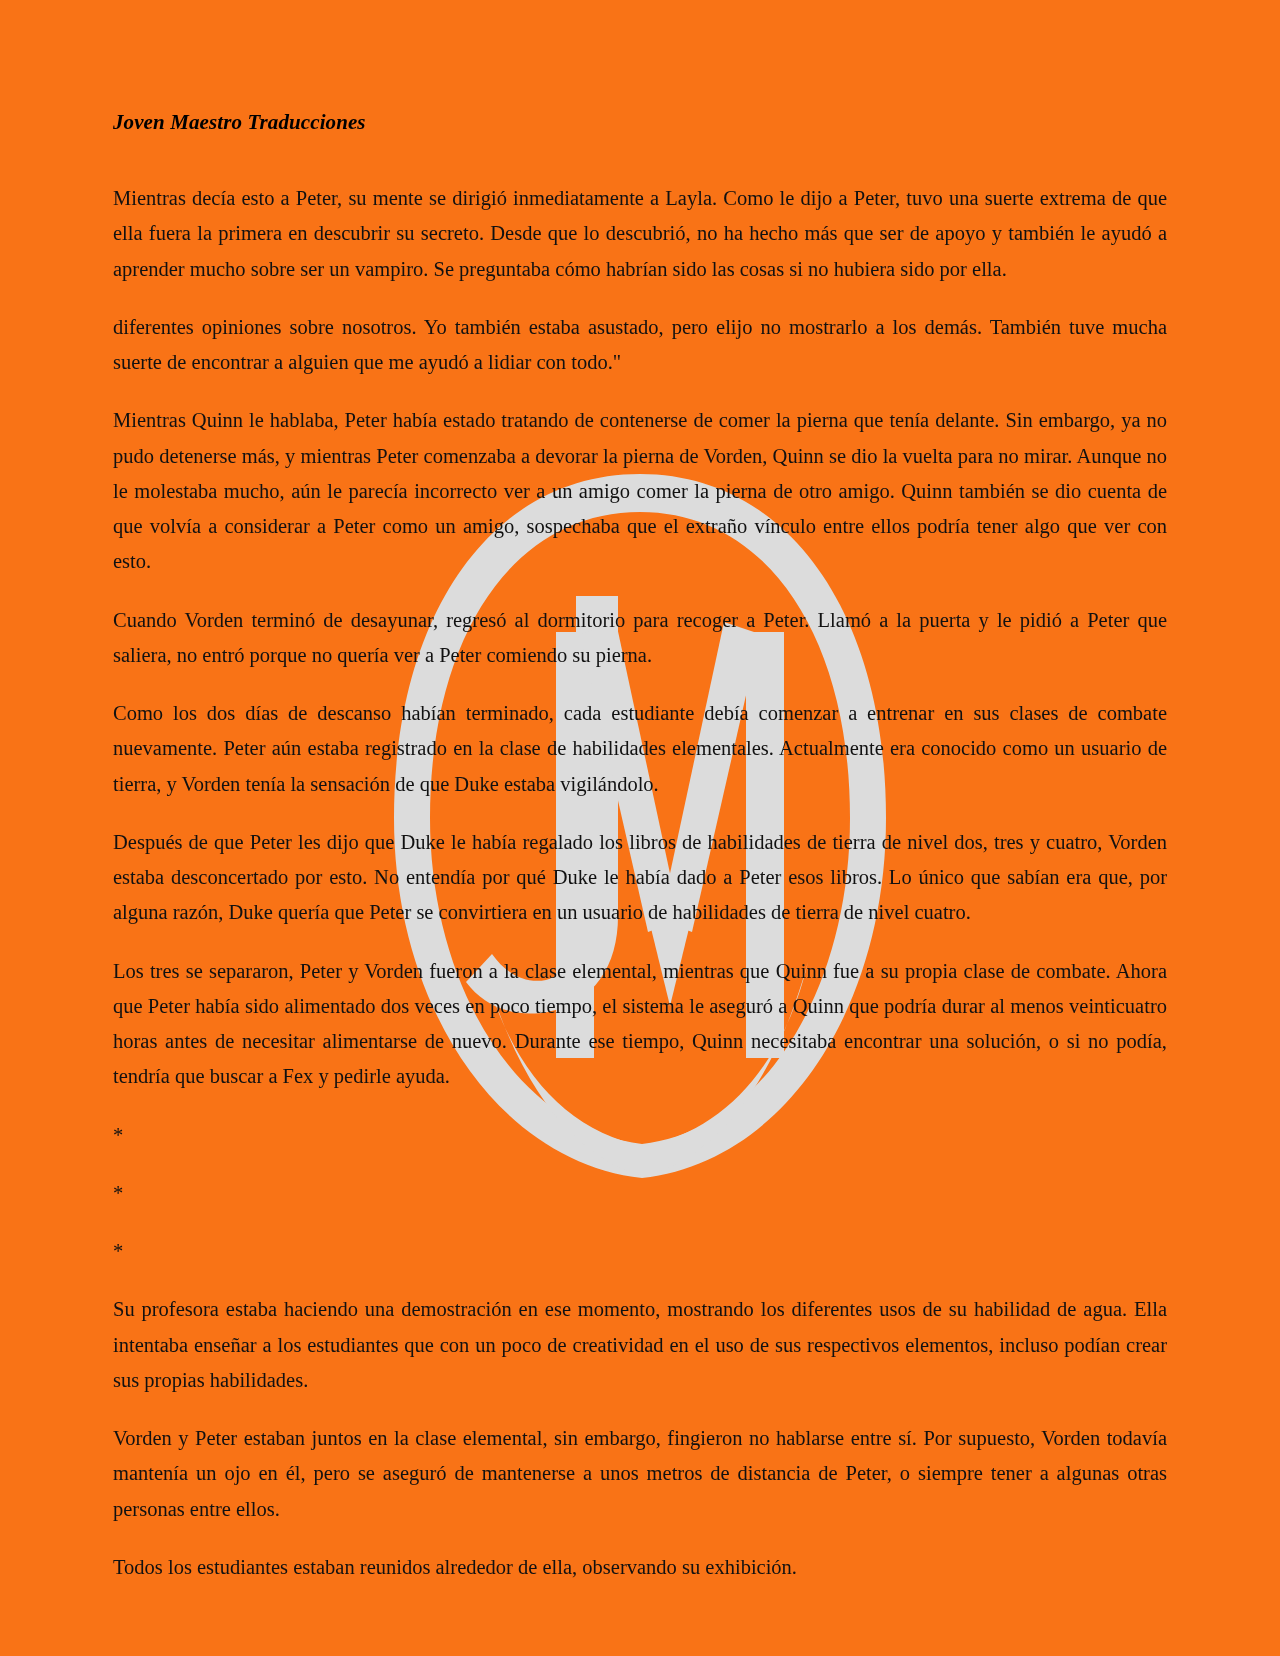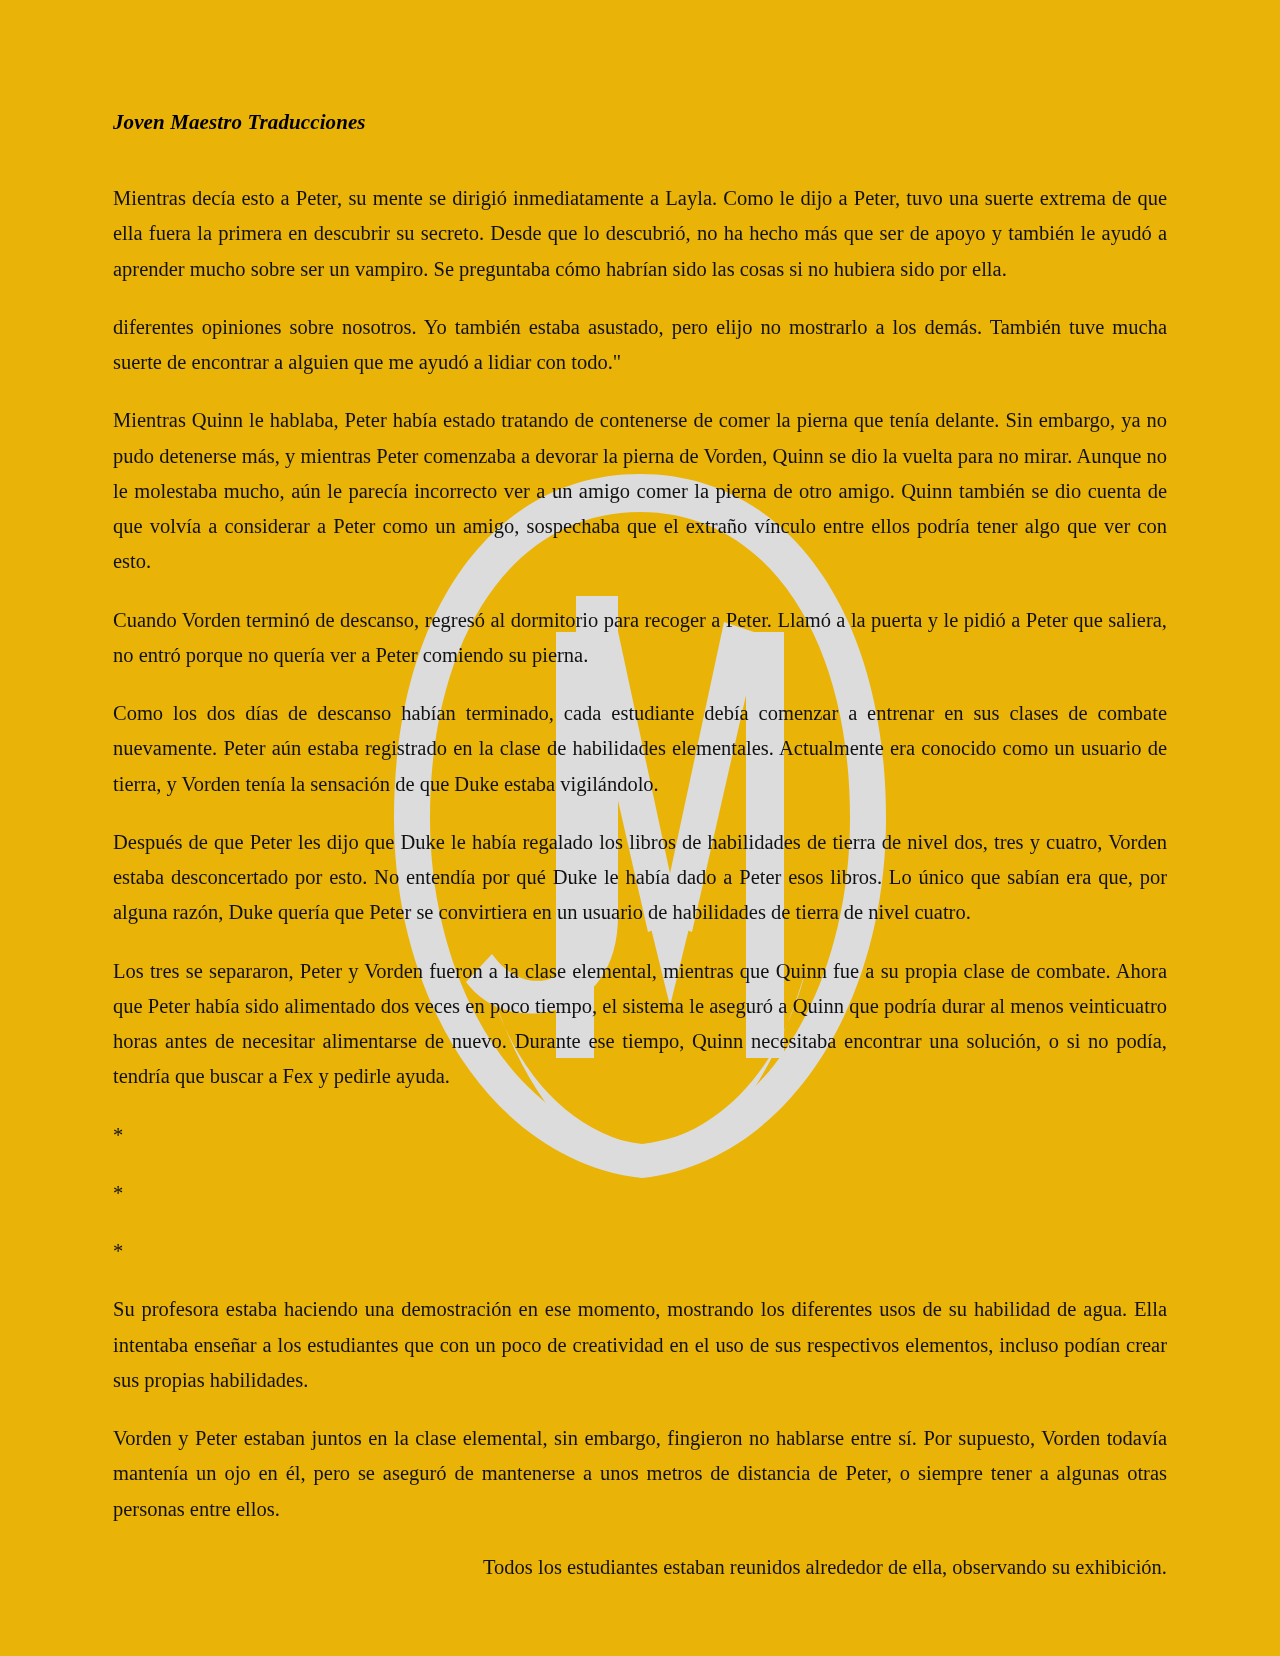--- a/index.html
+++ b/index.html
@@ -7,21 +7,21 @@
     padding: 0;
     background: #ffffff;
   }
   body {
     font-family: "Liberation Serif", "DejaVu Serif", serif;
   }
   .page {
     position: relative;
     width: 1280px;
     height: 1656px;
-    background: #eab308;
+    background: #f97316;
     overflow: hidden;
     box-sizing: border-box;
   }
   
   .watermark {
     position: absolute;
     left: 50%;
     top: 826px;
     transform: translate(-50%, -50%);
     width: 520px;
@@ -54,21 +54,21 @@
     font-size: 20.5px;
     line-height: 1.72;
     color: #111111;
     text-align: justify;
     text-justify: inter-word;
     margin: 0 0 23px 0;
     -webkit-hyphens: none;
     hyphens: none;
   }
   .para.last-of-block {
-    text-align: right;
+    text-align: left;
   }
   .sep {
     font-size: 20.5px;
     line-height: 1.72;
     color: #111111;
     margin: 0 0 23px 0;
     text-align: left;
   }
 </style>
 </head>
@@ -122,21 +122,21 @@
     </svg>
   </div>
 
   <div class="content">
 
     <div class="doc-header">Joven Maestro Traducciones</div>
 
     <p class="para">Mientras decía esto a Peter, su mente se dirigió inmediatamente a Layla. Como le dijo a Peter, tuvo una suerte extrema de que ella fuera la primera en descubrir su secreto. Desde que lo descubrió, no ha hecho más que ser de apoyo y también le ayudó a aprender mucho sobre ser un vampiro. Se preguntaba cómo habrían sido las cosas si no hubiera sido por ella.</p>
     <p class="para">diferentes opiniones sobre nosotros. Yo también estaba asustado, pero elijo no mostrarlo a los demás. También tuve mucha suerte de encontrar a alguien que me ayudó a lidiar con todo."</p>
     <p class="para">Mientras Quinn le hablaba, Peter había estado tratando de contenerse de comer la pierna que tenía delante. Sin embargo, ya no pudo detenerse más, y mientras Peter comenzaba a devorar la pierna de Vorden, Quinn se dio la vuelta para no mirar. Aunque no le molestaba mucho, aún le parecía incorrecto ver a un amigo comer la pierna de otro amigo. Quinn también se dio cuenta de que volvía a considerar a Peter como un amigo, sospechaba que el extraño vínculo entre ellos podría tener algo que ver con esto.</p>
-    <p class="para">Cuando Vorden terminó de descanso, regresó al dormitorio para recoger a Peter. Llamó a la puerta y le pidió a Peter que saliera, no entró porque no quería ver a Peter comiendo su pierna.</p>
+    <p class="para">Cuando Vorden terminó de desayunar, regresó al dormitorio para recoger a Peter. Llamó a la puerta y le pidió a Peter que saliera, no entró porque no quería ver a Peter comiendo su pierna.</p>
     <p class="para">Como los dos días de descanso habían terminado, cada estudiante debía comenzar a entrenar en sus clases de combate nuevamente. Peter aún estaba registrado en la clase de habilidades elementales. Actualmente era conocido como un usuario de tierra, y Vorden tenía la sensación de que Duke estaba vigilándolo.</p>
     <p class="para">Después de que Peter les dijo que Duke le había regalado los libros de habilidades de tierra de nivel dos, tres y cuatro, Vorden estaba desconcertado por esto. No entendía por qué Duke le había dado a Peter esos libros. Lo único que sabían era que, por alguna razón, Duke quería que Peter se convirtiera en un usuario de habilidades de tierra de nivel cuatro.</p>
     <p class="para">Los tres se separaron, Peter y Vorden fueron a la clase elemental, mientras que Quinn fue a su propia clase de combate. Ahora que Peter había sido alimentado dos veces en poco tiempo, el sistema le aseguró a Quinn que podría durar al menos veinticuatro horas antes de necesitar alimentarse de nuevo. Durante ese tiempo, Quinn necesitaba encontrar una solución, o si no podía, tendría que buscar a Fex y pedirle ayuda.</p>
 
     <p class="sep">*</p>
     <p class="sep">*</p>
     <p class="sep">*</p>
 
     <p class="para">Su profesora estaba haciendo una demostración en ese momento, mostrando los diferentes usos de su habilidad de agua. Ella intentaba enseñar a los estudiantes que con un poco de creatividad en el uso de sus respectivos elementos, incluso podían crear sus propias habilidades.</p>
     <p class="para">Vorden y Peter estaban juntos en la clase elemental, sin embargo, fingieron no hablarse entre sí. Por supuesto, Vorden todavía mantenía un ojo en él, pero se aseguró de mantenerse a unos metros de distancia de Peter, o siempre tener a algunas otras personas entre ellos.</p>

